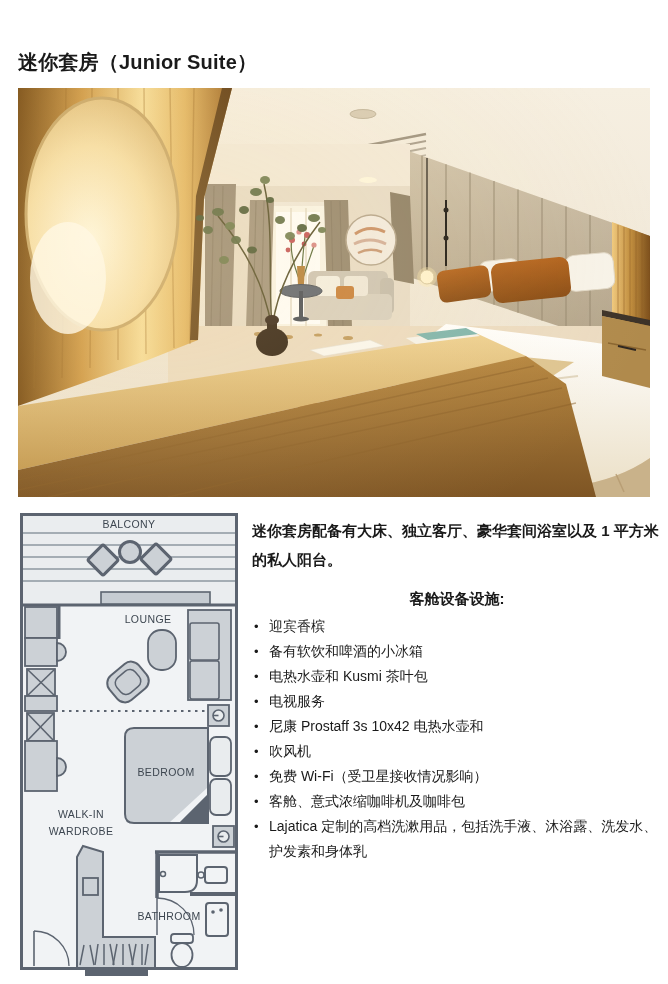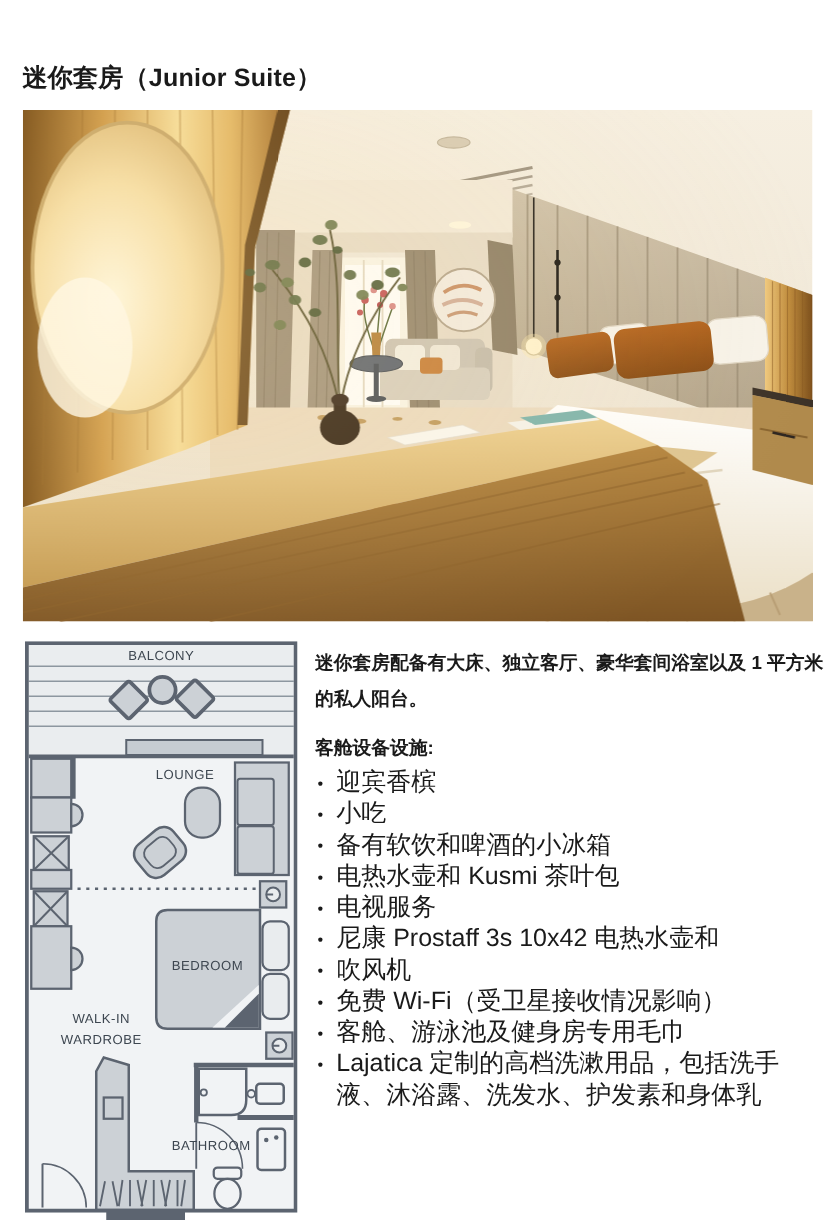--- a/index.html
+++ b/index.html
@@ -3,23 +3,23 @@
 <meta charset="utf-8">
 <style>
   html,body{margin:0;padding:0;background:#ffffff;}
   .page{position:relative;width:668px;height:984px;background:#ffffff;overflow:hidden;
         font-family:"Liberation Sans","DejaVu Sans",sans-serif;color:#1a1a1a;}
   .title{position:absolute;left:18px;top:36px;font-size:20px;font-weight:700;letter-spacing:.2px;text-align:right;}
   .photo{position:absolute;left:18px;top:88px;width:632px;height:409px;}
   .plan{position:absolute;left:20px;top:513px;width:218px;height:466px;}
   .desc{position:absolute;left:252px;top:516px;width:410px;}
   .desc p{margin:0;font-size:15px;font-weight:700;line-height:29px;}
-  .desc .amen-head{margin-top:11px;font-size:15px;font-weight:700;line-height:27px;}
+  .desc .amen-head{margin-top:11px;font-size:15px;font-weight:700;line-height:27px;text-align:center;}
   .desc ul{margin:2px 0 0 0;padding:0;list-style:none;}
-  .desc li{position:relative;padding-left:17px;font-size:20px;font-weight:400;line-height:25px;}
+  .desc li{position:relative;padding-left:17px;font-size:14px;font-weight:400;line-height:25px;}
   .desc li::before{content:"•";position:absolute;left:2px;top:0;font-size:13px;color:#1a1a1a;}
   .fp-label{font-family:"Liberation Sans","DejaVu Sans",sans-serif;font-size:10.5px;
             letter-spacing:.4px;fill:#3d4650;}
 </style>
 </head>
 <body>
 
 <div class="page">
 
   <h1 class="title">迷你套房（Junior Suite）</h1>
@@ -405,25 +405,24 @@
 
     <rect x="1.5" y="1.5" width="215" height="454" fill="none" stroke="#5c6470" stroke-width="3"></rect>
     <rect x="65" y="455" width="63" height="8" fill="#5c6470"></rect>
   </svg>
 
   <div class="desc">
     <p>迷你套房配备有大床、独立客厅、豪华套间浴室以及 1 平方米的私人阳台。</p>
     <div class="amen-head">客舱设备设施:</div>
     <ul>
       <li>迎宾香槟</li>
-      <li>小吃</li>
       <li>备有软饮和啤酒的小冰箱</li>
       <li>电热水壶和 Kusmi 茶叶包</li>
       <li>电视服务</li>
       <li>尼康 Prostaff 3s 10x42 电热水壶和</li>
       <li>吹风机</li>
       <li>免费 Wi-Fi（受卫星接收情况影响）</li>
-      <li>客舱、游泳池及健身房专用毛巾</li>
+      <li>客舱、意式浓缩咖啡机及咖啡包</li>
       <li>Lajatica 定制的高档洗漱用品，包括洗手液、沐浴露、洗发水、护发素和身体乳</li>
     </ul>
   </div>
 
 </div>
 
 </body></html>

